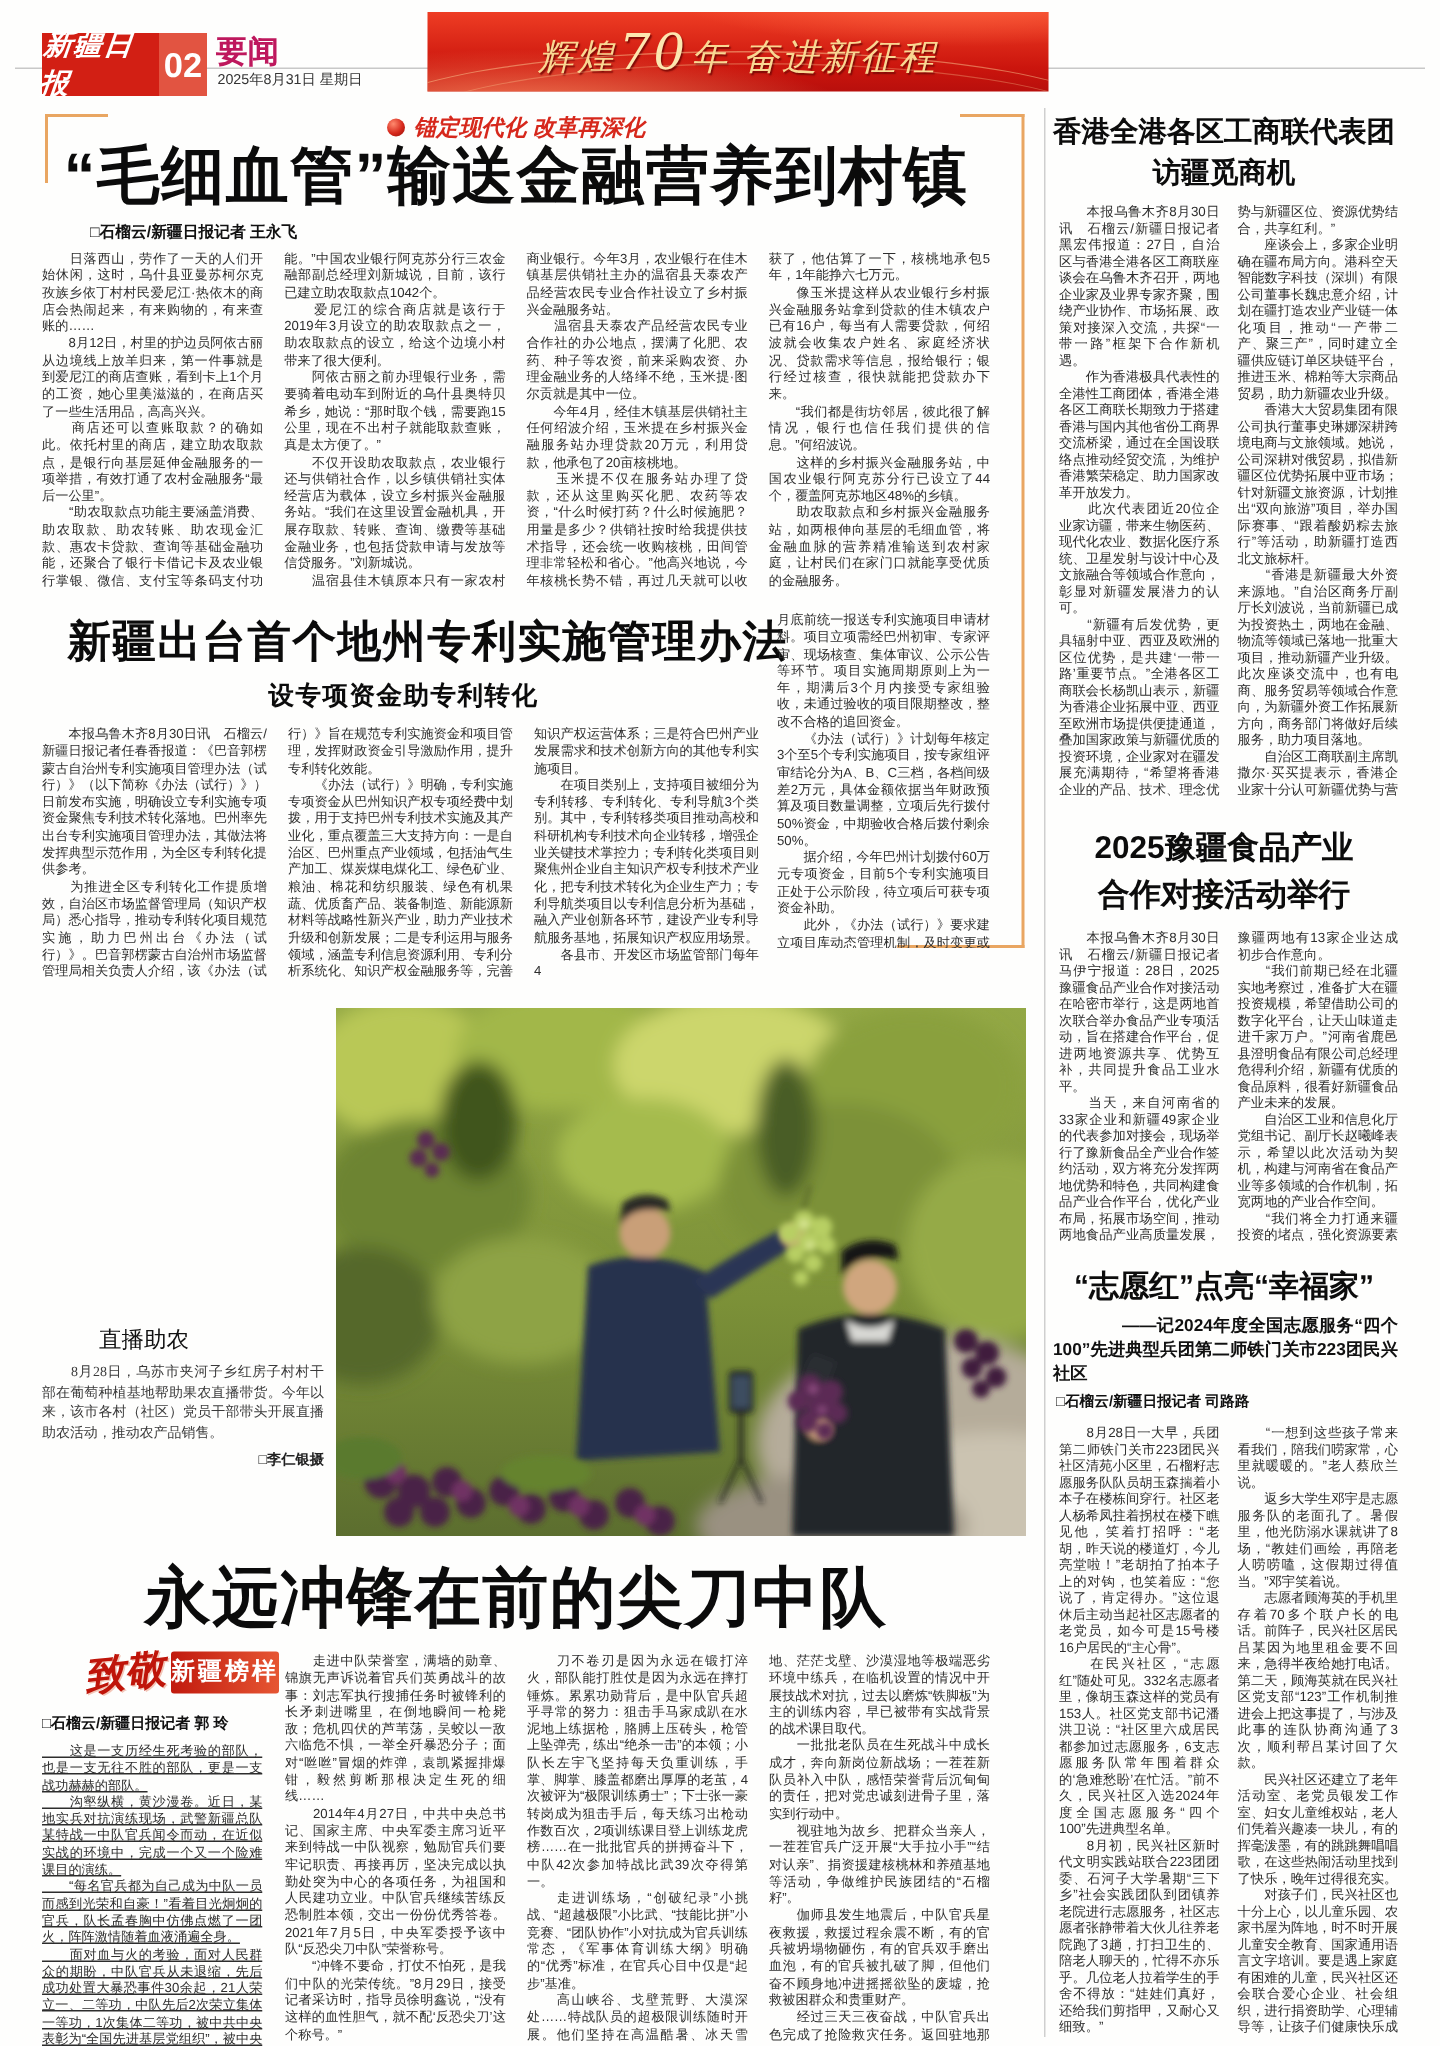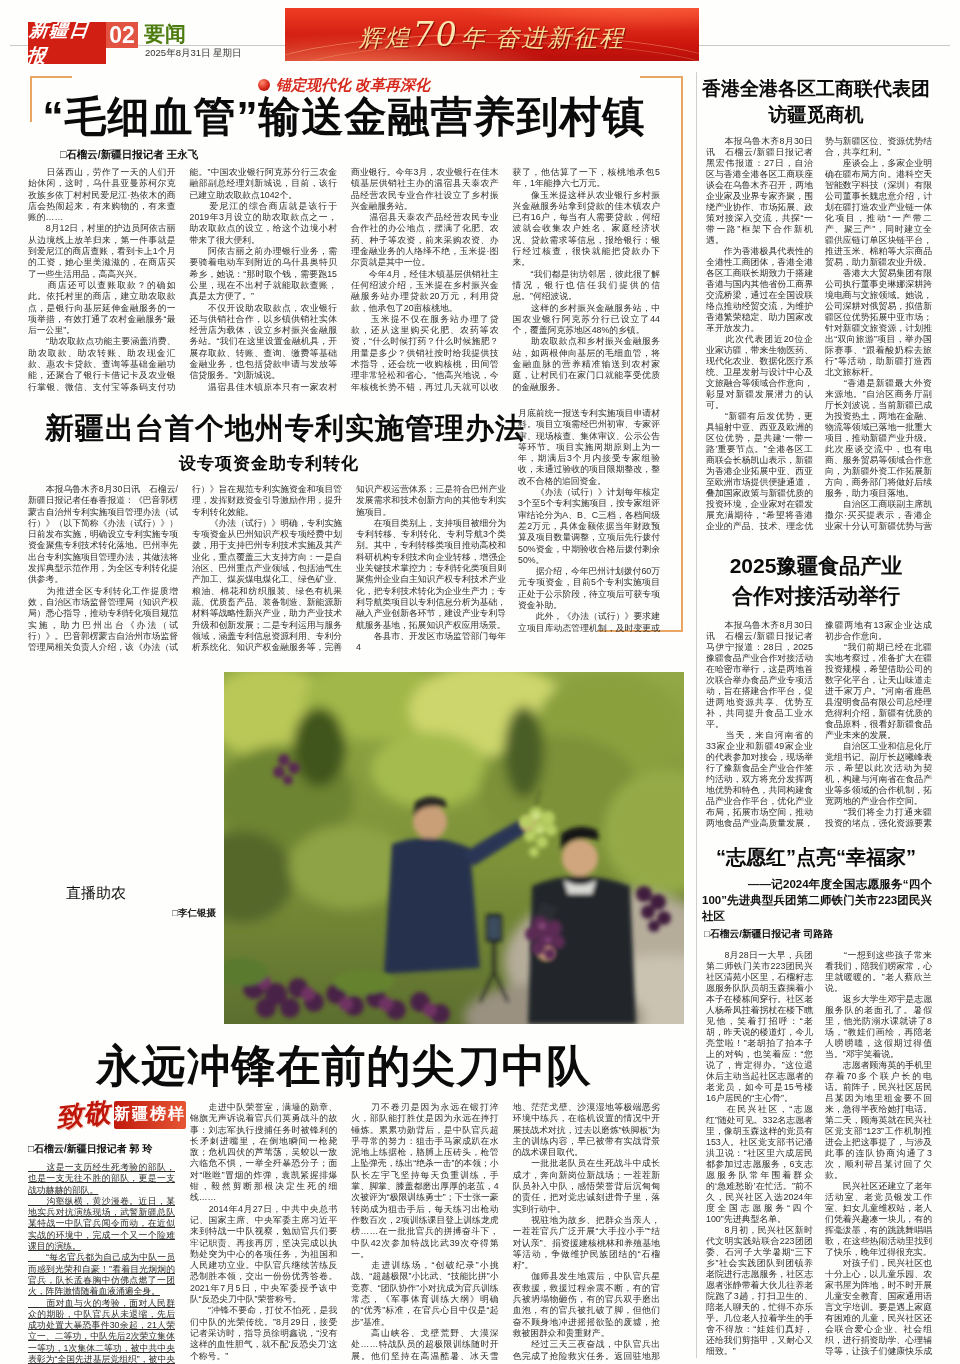--- a/index.html
+++ b/index.html
@@ -7,23 +7,23 @@
     width:960px;height:1364px;position:relative;background:#fefefd;
     font-family:"Liberation Sans","DejaVu Sans",sans-serif;color:#222;overflow:hidden;
   }
   .abs{position:absolute;}
   
   .top-rule{position:absolute;left:10px;top:45px;width:940px;height:1px;background:#c8c8c8;}
   .logo-box{position:absolute;left:28px;top:22px;width:78px;height:42px;background:#d21f14;
     display:flex;align-items:center;justify-content:center;}
   .logo-box span{color:#fff;font-family:"DejaVu Serif","Liberation Serif",serif;
     font-style:italic;font-weight:bold;font-size:19px;letter-spacing:1px;transform:skewX(-6deg);}
-  .pagenum-box{position:absolute;left:106px;top:22px;width:32px;height:26px;background:#e25441;
+  .pagenum-box{position:absolute;left:106px;top:22px;width:32px;height:42px;background:#e25441;
     display:flex;align-items:center;justify-content:center;color:#fff;font-size:23px;font-weight:bold;}
-  .section-name{position:absolute;left:144px;top:20px;font-size:21px;font-weight:900;color:#4d7c0f;}
+  .section-name{position:absolute;left:144px;top:20px;font-size:21px;font-weight:900;color:#be185d;}
   .header-date{position:absolute;left:145px;top:47px;font-size:9.5px;color:#333;}
   .banner{position:absolute;left:285px;top:8px;width:414px;height:53px;
     background:radial-gradient(ellipse at 15% 130%,#ff8a5e 0%,rgba(255,138,94,0) 45%),
                radial-gradient(ellipse at 85% -30%,#ff6a44 0%,rgba(255,106,68,0) 40%),
                linear-gradient(180deg,#ee3d24 0%,#cb150d 70%,#b80f0c 100%);
     display:flex;align-items:center;justify-content:center;overflow:hidden;}
   .banner:before{content:"";position:absolute;left:-40px;top:26px;width:500px;height:90px;
     border-radius:50%;border-top:1px solid rgba(255,220,160,.45);}
   .banner:after{content:"";position:absolute;left:-20px;top:34px;width:480px;height:90px;
     border-radius:50%;border-top:1px solid rgba(255,220,160,.3);}
@@ -115,20 +115,21 @@
 　　《办法（试行）》明确，专利实施专项资金从巴州知识产权专项经费中划拨，用于支持巴州专利技术实施及其产业化，重点覆盖三大支持方向：一是自治区、巴州重点产业领域，包括油气生产加工、煤炭煤电煤化工、绿色矿业、粮油、棉花和纺织服装、绿色有机果蔬、优质畜产品、装备制造、新能源新材料等战略性新兴产业，助力产业技术升级和创新发展；二是专利运用与服务领域，涵盖专利信息资源利用、专利分析系统化、知识产权金融服务等，完善知识产权运营体系；三是符合巴州产业发展需求和技术创新方向的其他专利实施项目。
 　　在项目类别上，支持项目被细分为专利转移、专利转化、专利导航3个类别。其中，专利转移类项目推动高校和科研机构专利技术向企业转移，增强企业关键技术掌控力；专利转化类项目则聚焦州企业自主知识产权专利技术产业化，把专利技术转化为企业生产力；专利导航类项目以专利信息分析为基础，融入产业创新各环节，建设产业专利导航服务基地，拓展知识产权应用场景。
 　　各县市、开发区市场监管部门每年4</div>
 <div class="abs body-text" style="left:518px;top:408px;width:142px;height:224px;">月底前统一报送专利实施项目申请材料。项目立项需经巴州初审、专家评审、现场核查、集体审议、公示公告等环节。项目实施周期原则上为一年，期满后3个月内接受专家组验收，未通过验收的项目限期整改，整改不合格的追回资金。
 　　《办法（试行）》计划每年核定3个至5个专利实施项目，按专家组评审结论分为A、B、C三档，各档间级差2万元，具体金额依据当年财政预算及项目数量调整，立项后先行拨付50%资金，中期验收合格后拨付剩余50%。
 　　据介绍，今年巴州计划拨付60万元专项资金，目前5个专利实施项目正处于公示阶段，待立项后可获专项资金补助。
 　　此外，《办法（试行）》要求建立项目库动态管理机制，及时变更或终止因客观原因无法实施的项目，对弄虚作假、骗取资金的单位和个人，将依法追回资金，构成犯罪的移送司法机关追责。</div>
 
 <div class="abs" style="left:28px;top:884px;width:188px;">
   <div class="cap-title" style="text-indent:38px;">直播助农</div>
+  <div class="cap-body" style="margin-top:6px;">　　8月28日，乌苏市夹河子乡红房子村村干部在葡萄种植基地帮助果农直播带货。今年以来，该市各村（社区）党员干部带头开展直播助农活动，推动农产品销售。</div>
   <div class="cap-credit" style="margin-top:4px;">□李仁银摄</div>
 </div>
 <div class="abs" style="left:224px;top:672px;width:460px;height:352px;overflow:hidden;">
   <svg width="460" height="352" viewBox="0 0 460 352">
     <defs>
       <linearGradient id="pbg" x1="0" y1="0" x2="0" y2="1">
         <stop offset="0" stop-color="#93a845"></stop>
           <stop offset="0.55" stop-color="#7c9138"></stop>
           <stop offset="1" stop-color="#5c6e2f"></stop>
       </linearGradient>

